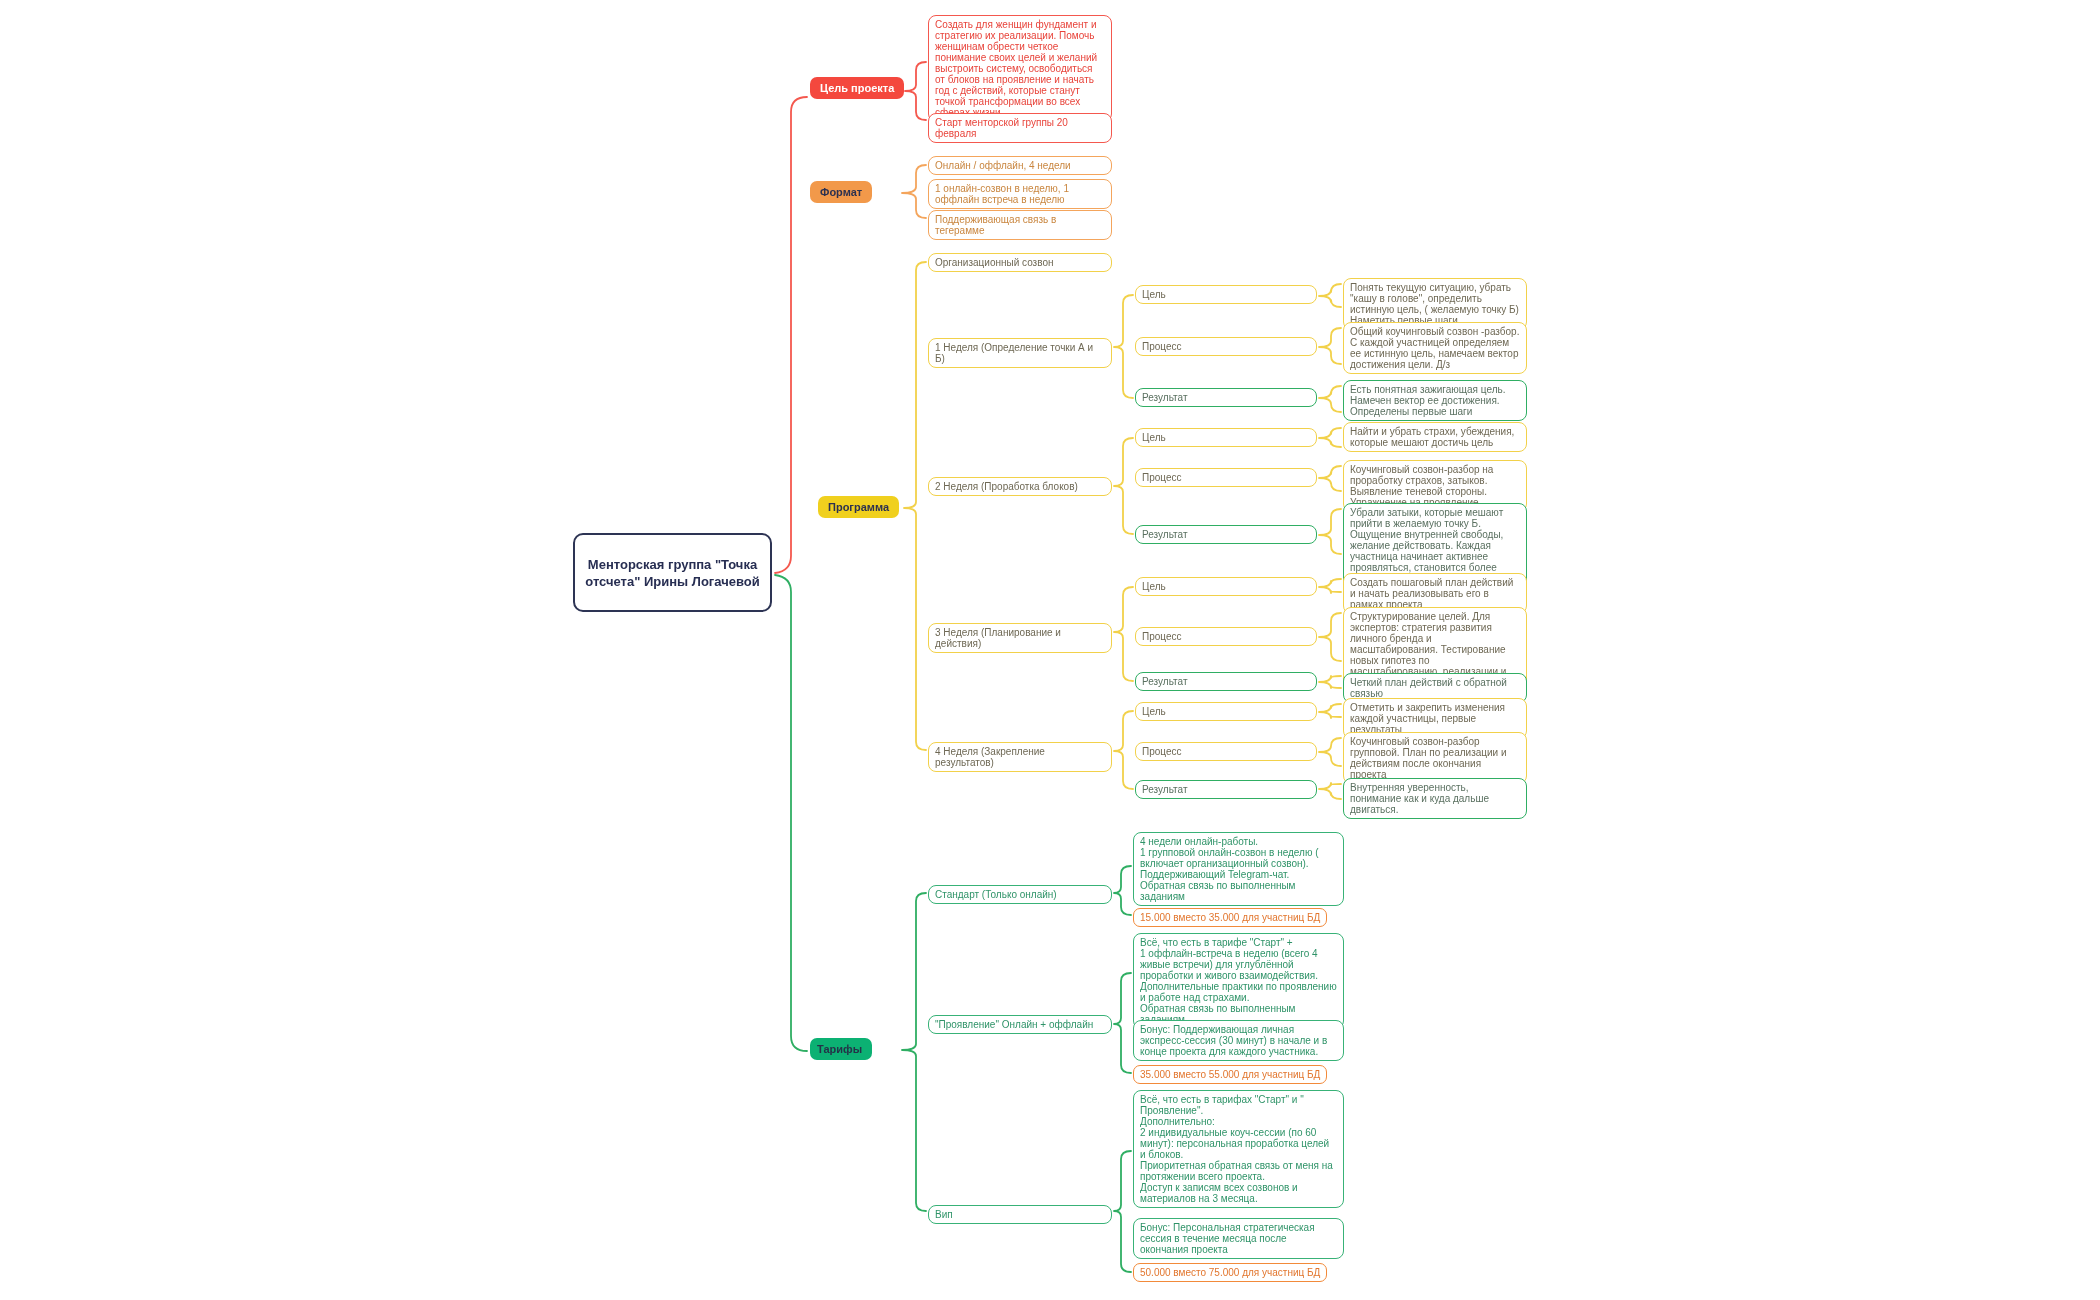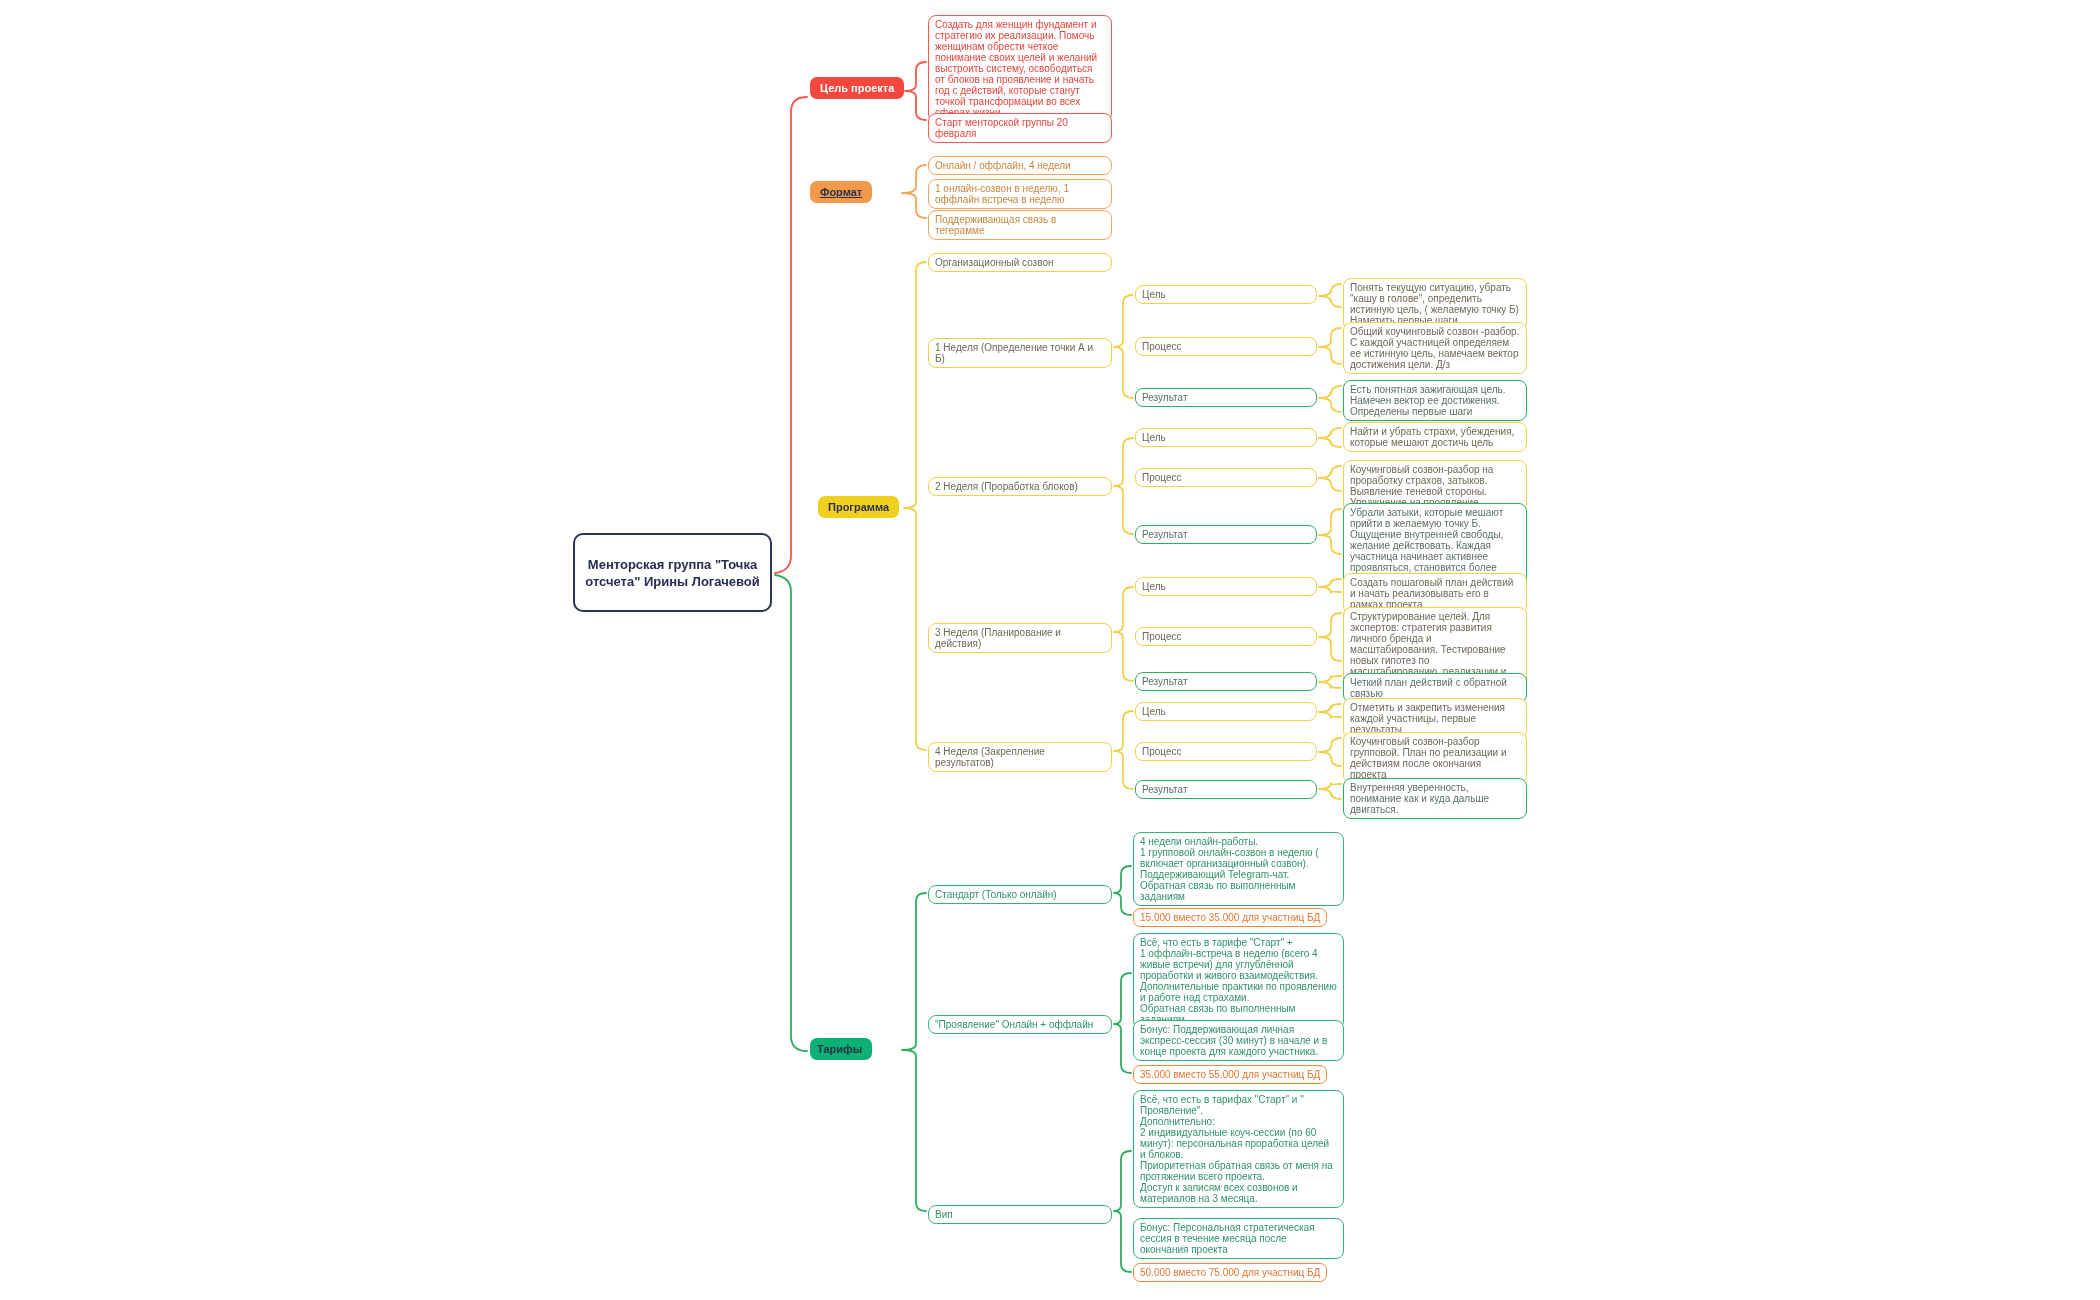--- a/index.html
+++ b/index.html
@@ -29,21 +29,21 @@
   .c-grn   {border-color:#2fae63;color:#5a7060;}
   .c-tar   {border-color:#38b277;color:#2f9368;}
   .c-price {border-color:#f28a3a;color:#e2762e;}
 
   
   .chip{
     position:absolute;box-sizing:border-box;border-radius:7px;
     font-weight:bold;font-size:11px;line-height:12px;padding:5px 10px;
   }
   .chip-red   {background:#f4483e;color:#ffffff;}
-  .chip-orange{background:#f2994a;color:#2c3150;text-decoration:underline;}
+  .chip-orange{background:#f2994a;color:#2c3150;}
   .chip-yellow{background:#f0d01e;color:#2c3150;}
   .chip-green {background:#0cb173;color:#243348;}
 
   .root{
     position:absolute;left:573px;top:533px;width:199px;height:79px;
     box-sizing:border-box;border:2px solid #2d3454;border-radius:10px;background:#fff;
     display:flex;align-items:center;justify-content:center;text-align:center;
     font-size:13px;line-height:17px;font-weight:bold;color:#272e52;padding:4px 10px;
   }
 </style>

